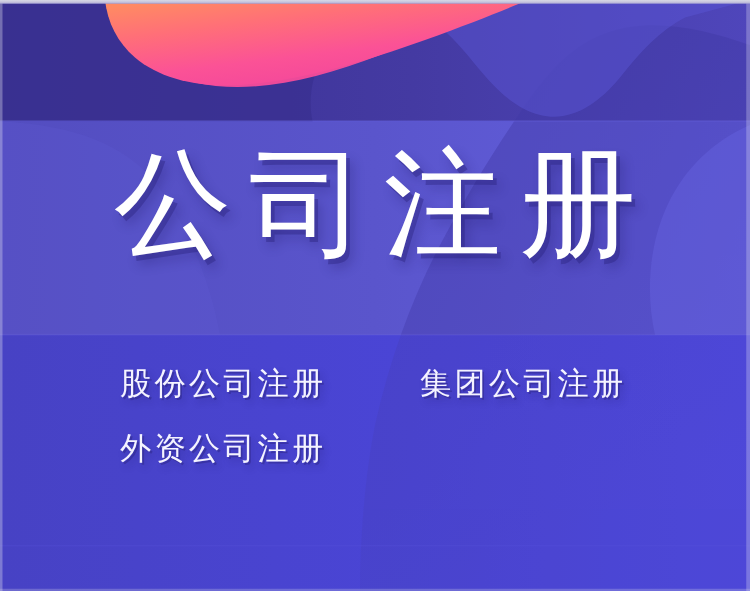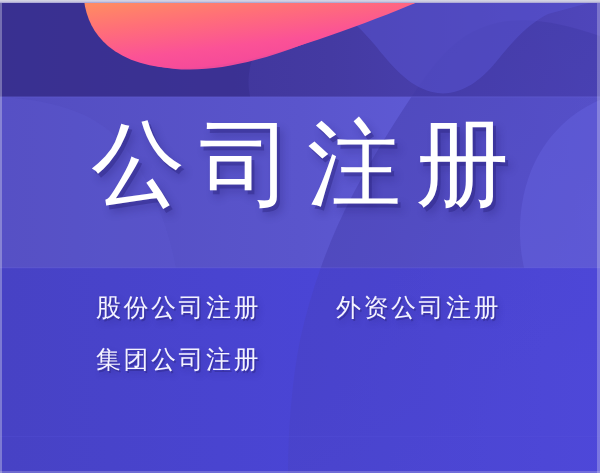--- a/index.html
+++ b/index.html
@@ -199,18 +199,18 @@
   <div class="left-border"></div>
   <div class="right-border"></div>
   <div class="bottom-border"></div>
 
   <div class="content">
 
     <div class="title">公司注册</div>
 
     <div class="subitems">
       <div class="subitem">股份公司注册</div>
+      <div class="subitem">集团公司注册</div>
       <div class="subitem">外资公司注册</div>
-      <div class="subitem">集团公司注册</div>
     </div>
 
   </div>
 </div>
 
 </body></html>

